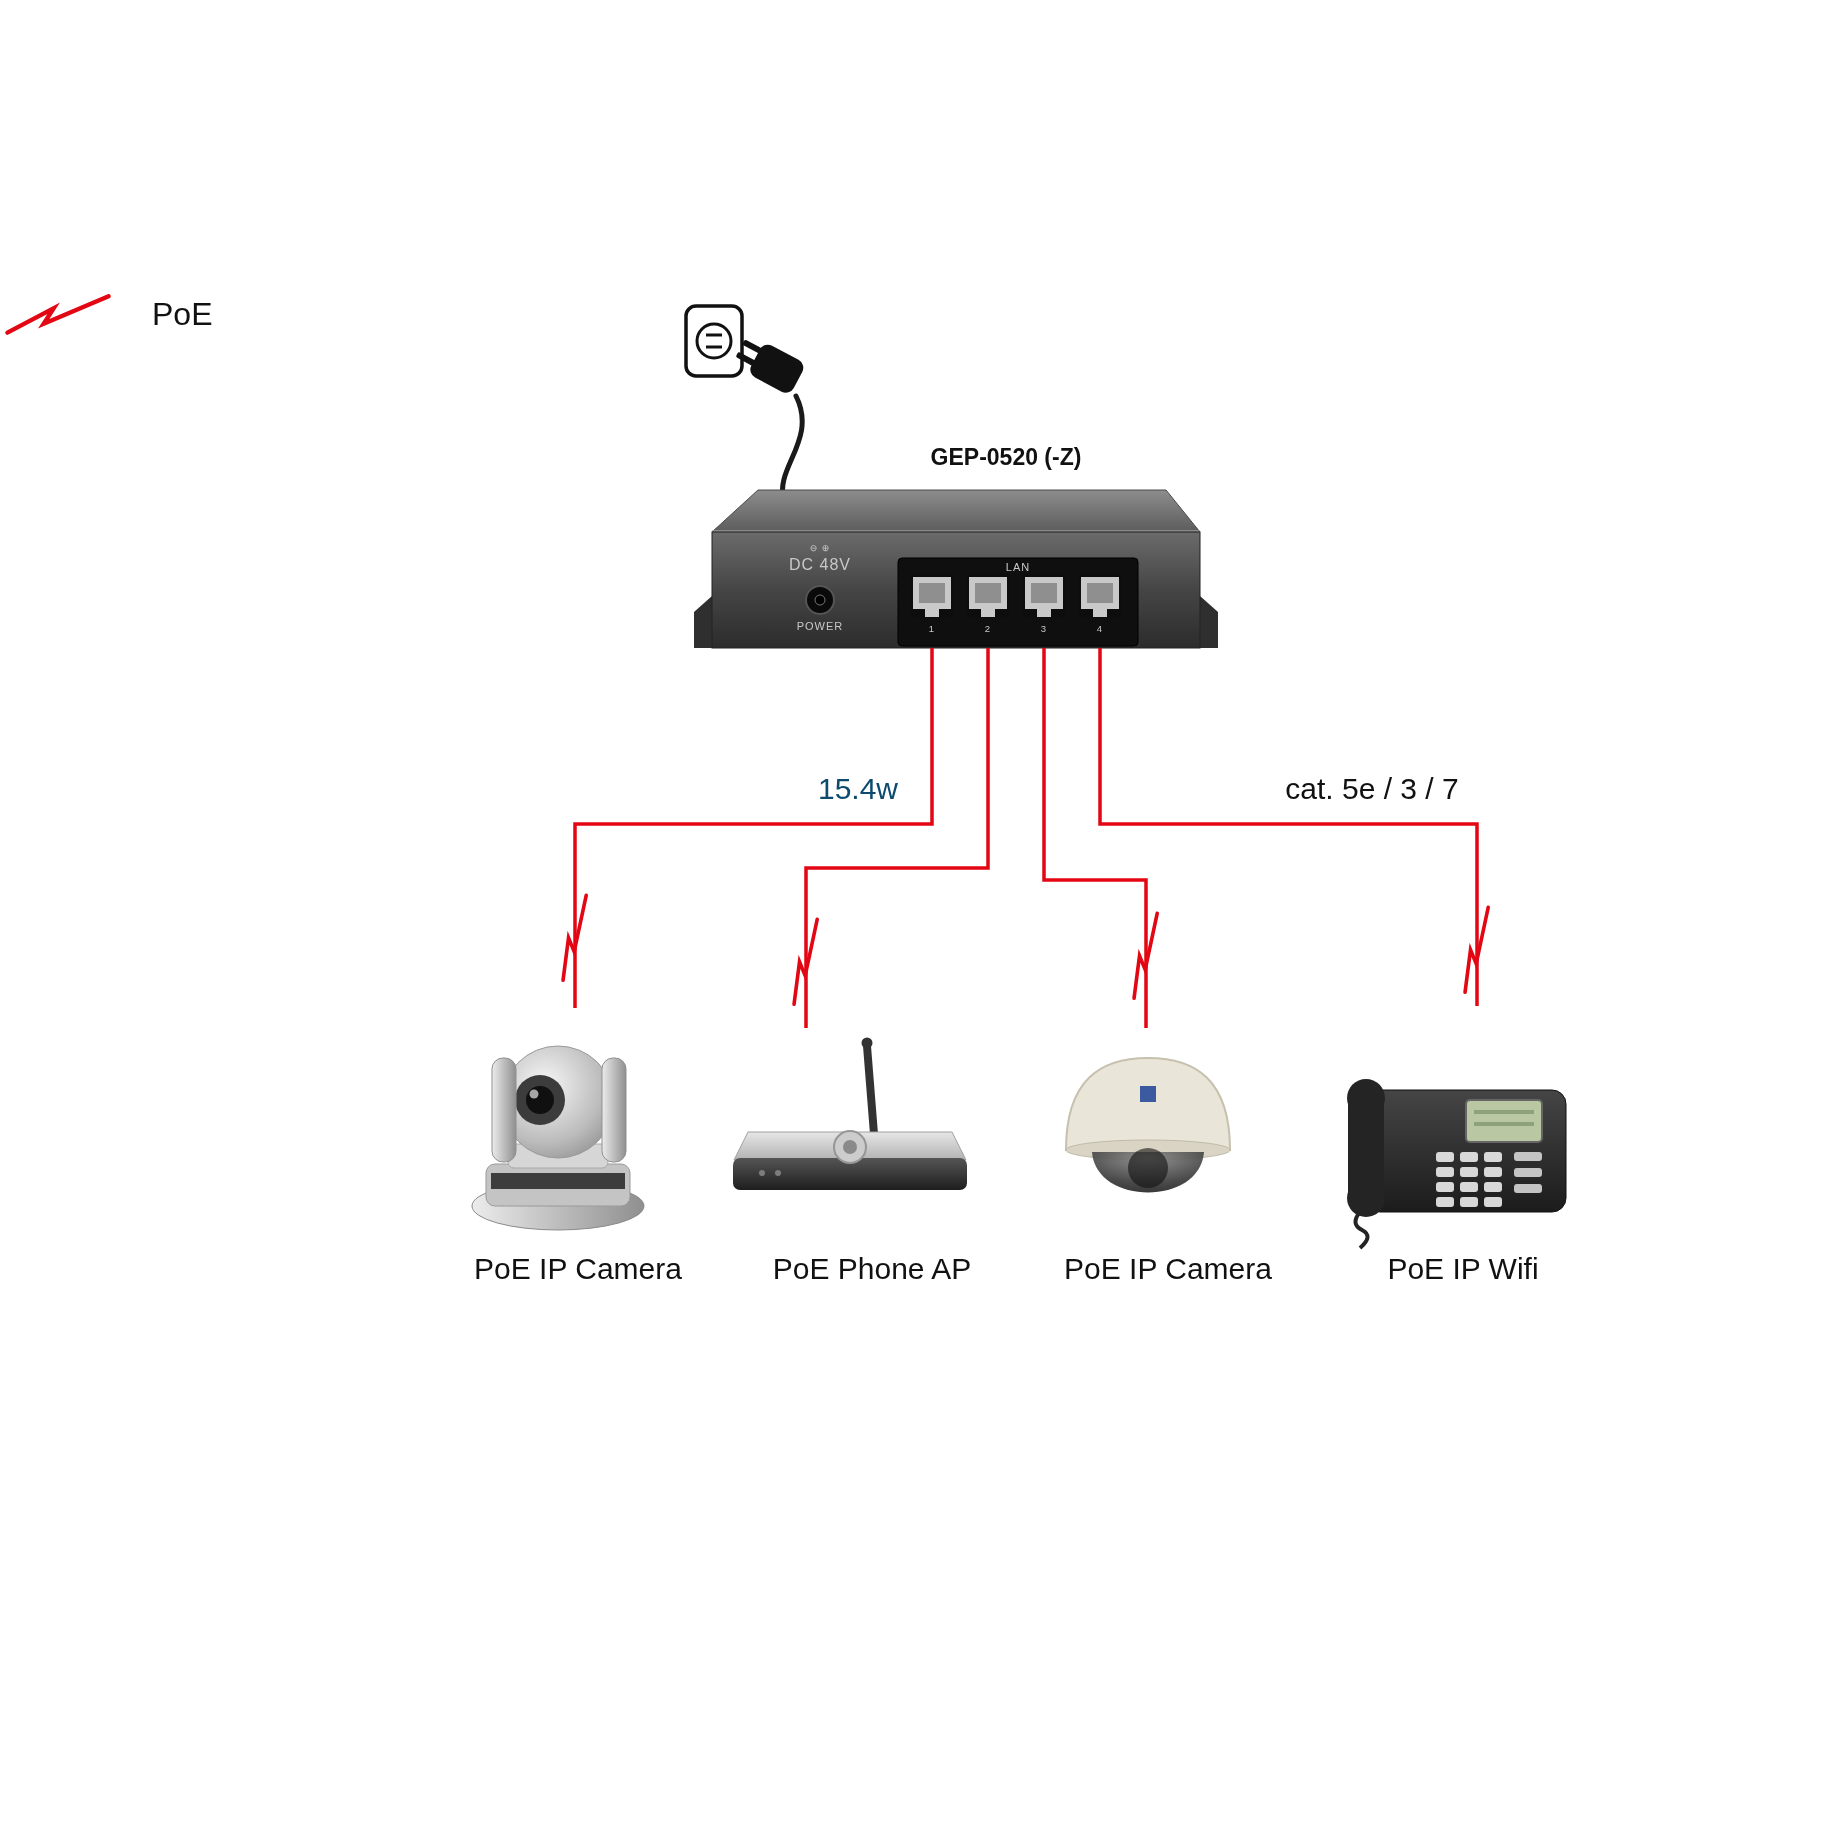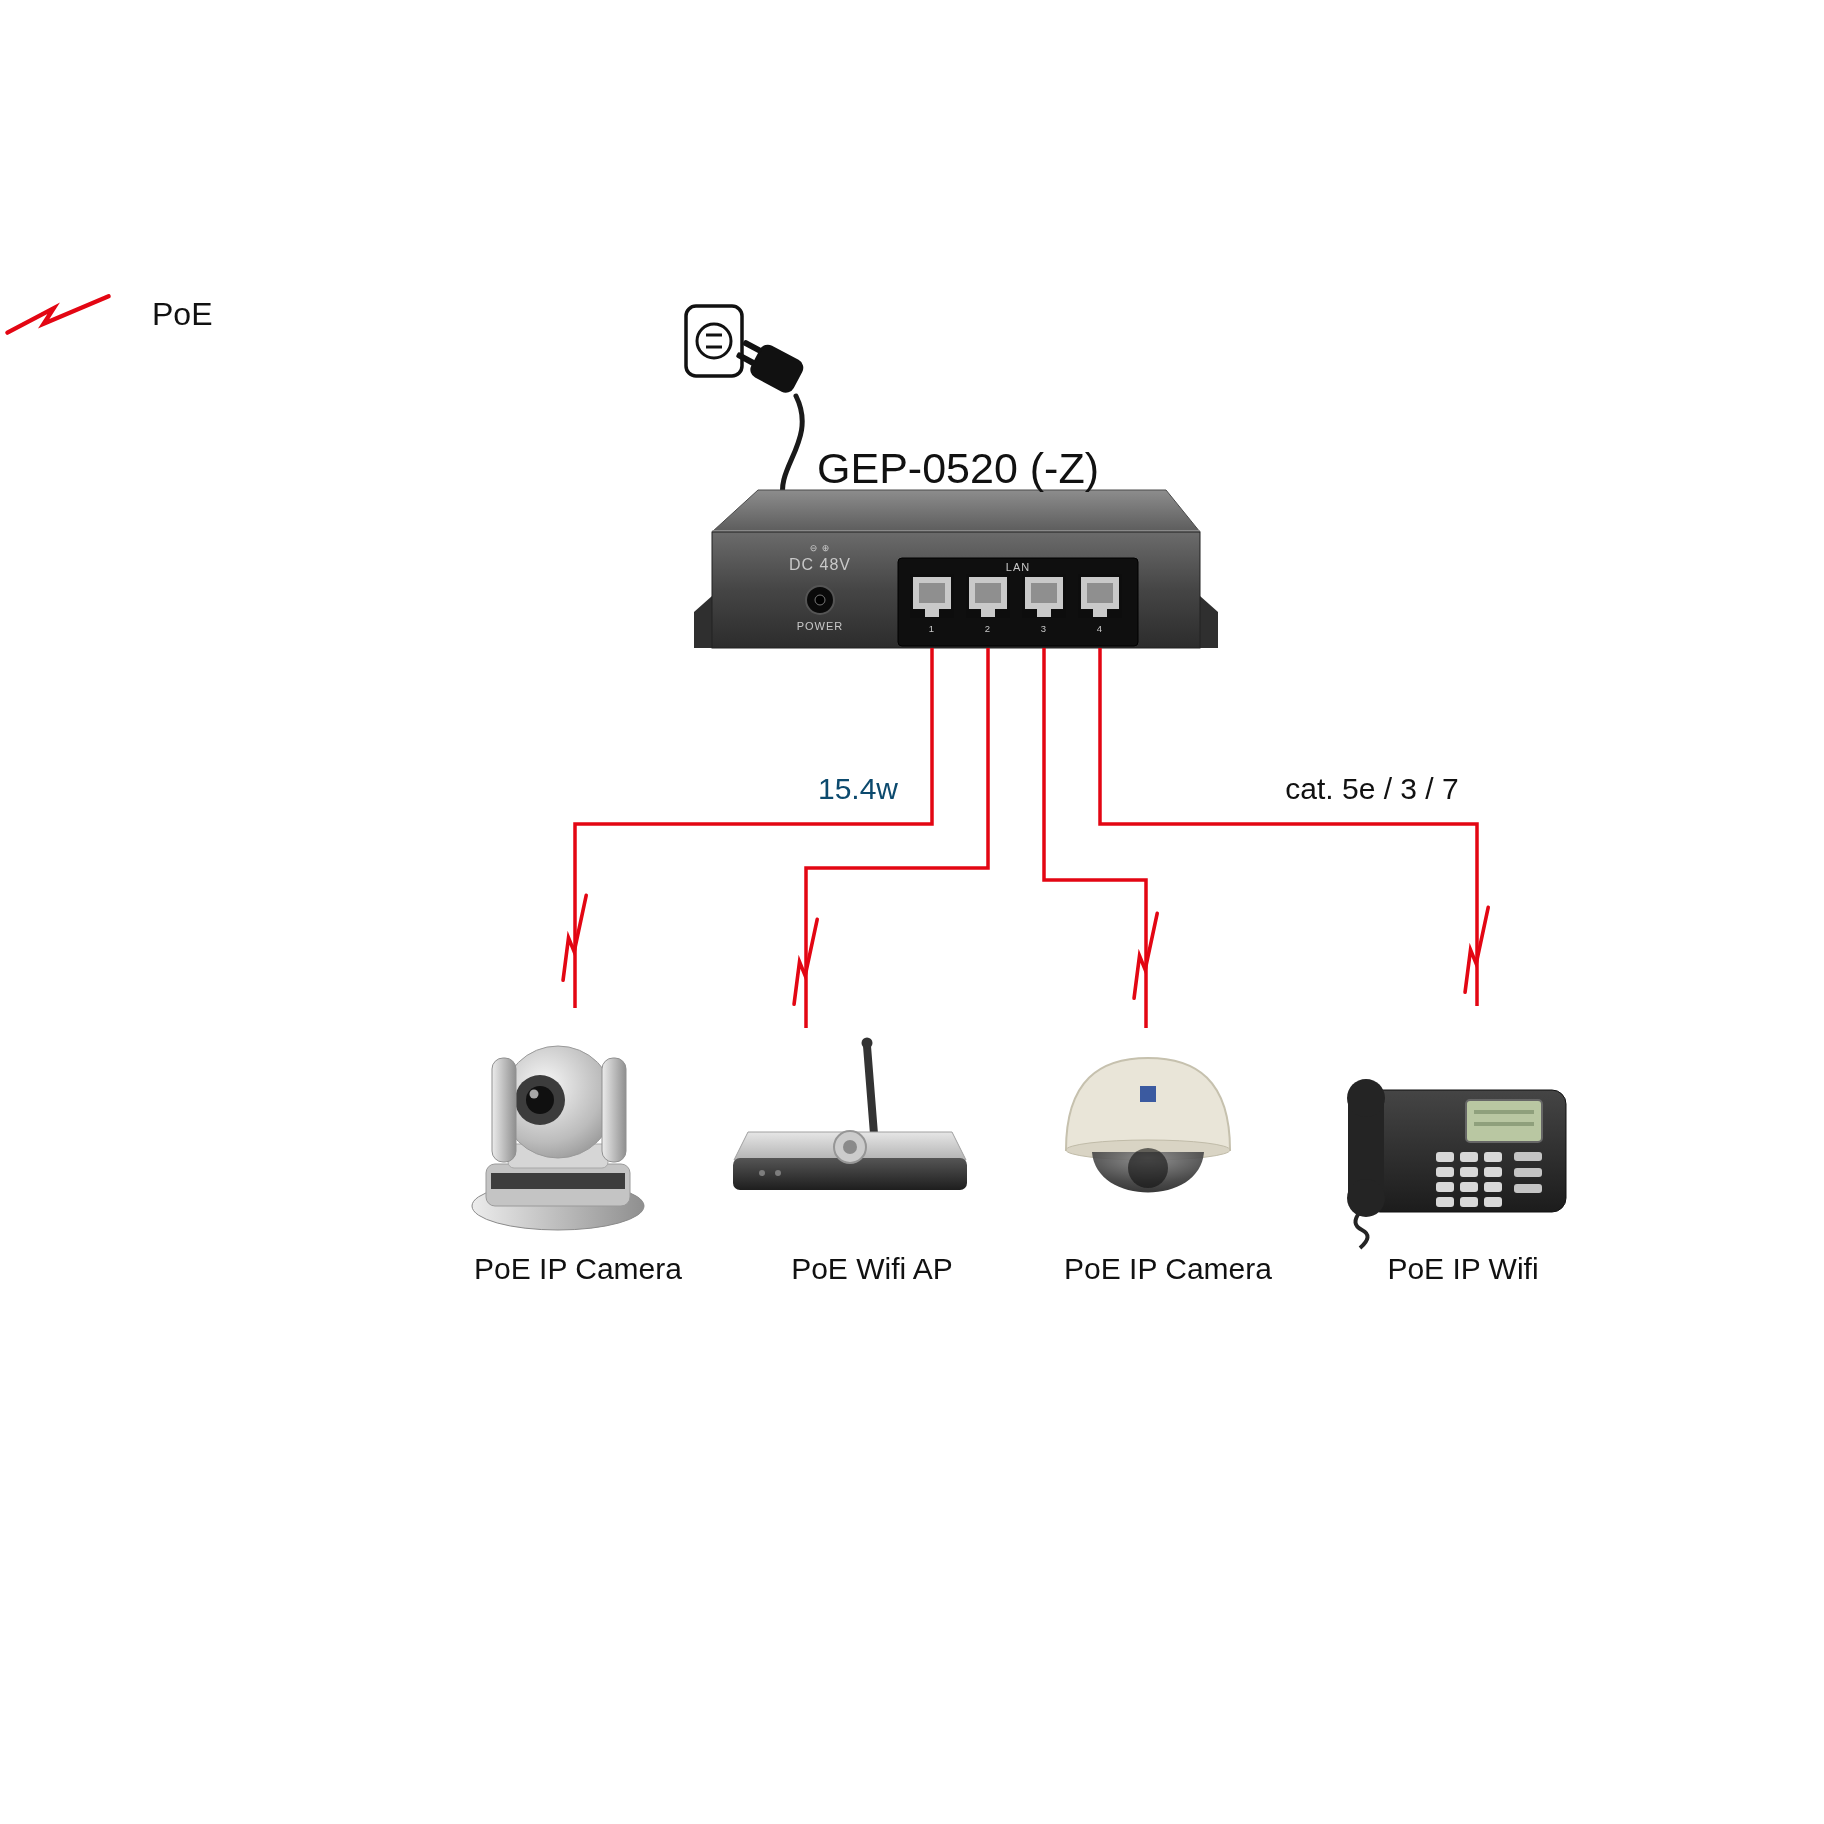--- a/index.html
+++ b/index.html
@@ -11,21 +11,21 @@
     overflow:hidden;
   }
   .abs{position:absolute;}
   .lbl{
     font-family:"Liberation Sans", sans-serif;
     color:#111111;
     white-space:nowrap;
   }
   .centered{transform:translateX(-50%);}
   .legend-label{font-size:32px;}
-  .title-label{font-size:43px;font-weight:normal;}
+  .title-label{font-size:23px;font-weight:bold;margin-left:48px;}
   .conn-label{font-size:30px;}
   .red-text{color:#0c4a6e;}
   .device-label{font-size:30px;margin-left:20px;}
   .micro{color:#c8c8c8;letter-spacing:1px;}
   svg{display:block;}
 </style>
 </head>
 <body>
 
 <div id="canvas">
@@ -222,17 +222,17 @@
   <div class="abs lbl micro centered" style="left:1018px;top:561px;font-size:11px">LAN</div>
   <div class="abs lbl micro centered" style="left:932px;top:623px;font-size:9.5px">1</div>
   <div class="abs lbl micro centered" style="left:988px;top:623px;font-size:9.5px">2</div>
   <div class="abs lbl micro centered" style="left:1044px;top:623px;font-size:9.5px">3</div>
   <div class="abs lbl micro centered" style="left:1100px;top:623px;font-size:9.5px">4</div>
 
   <div class="abs lbl conn-label red-text centered" style="left:858px;top:772px">15.4w</div>
   <div class="abs lbl conn-label centered" style="left:1372px;top:772px">cat. 5e / 3 / 7</div>
 
   <div class="abs lbl device-label centered" style="left:558px;top:1252px">PoE IP Camera</div>
-  <div class="abs lbl device-label centered" style="left:852px;top:1252px">PoE Wifi AP</div>
+  <div class="abs lbl device-label centered" style="left:852px;top:1252px">PoE Phone AP</div>
   <div class="abs lbl device-label centered" style="left:1148px;top:1252px">PoE IP Camera</div>
   <div class="abs lbl device-label centered" style="left:1443px;top:1252px">PoE IP Wifi</div>
 
 </div>
 
 </body></html>

